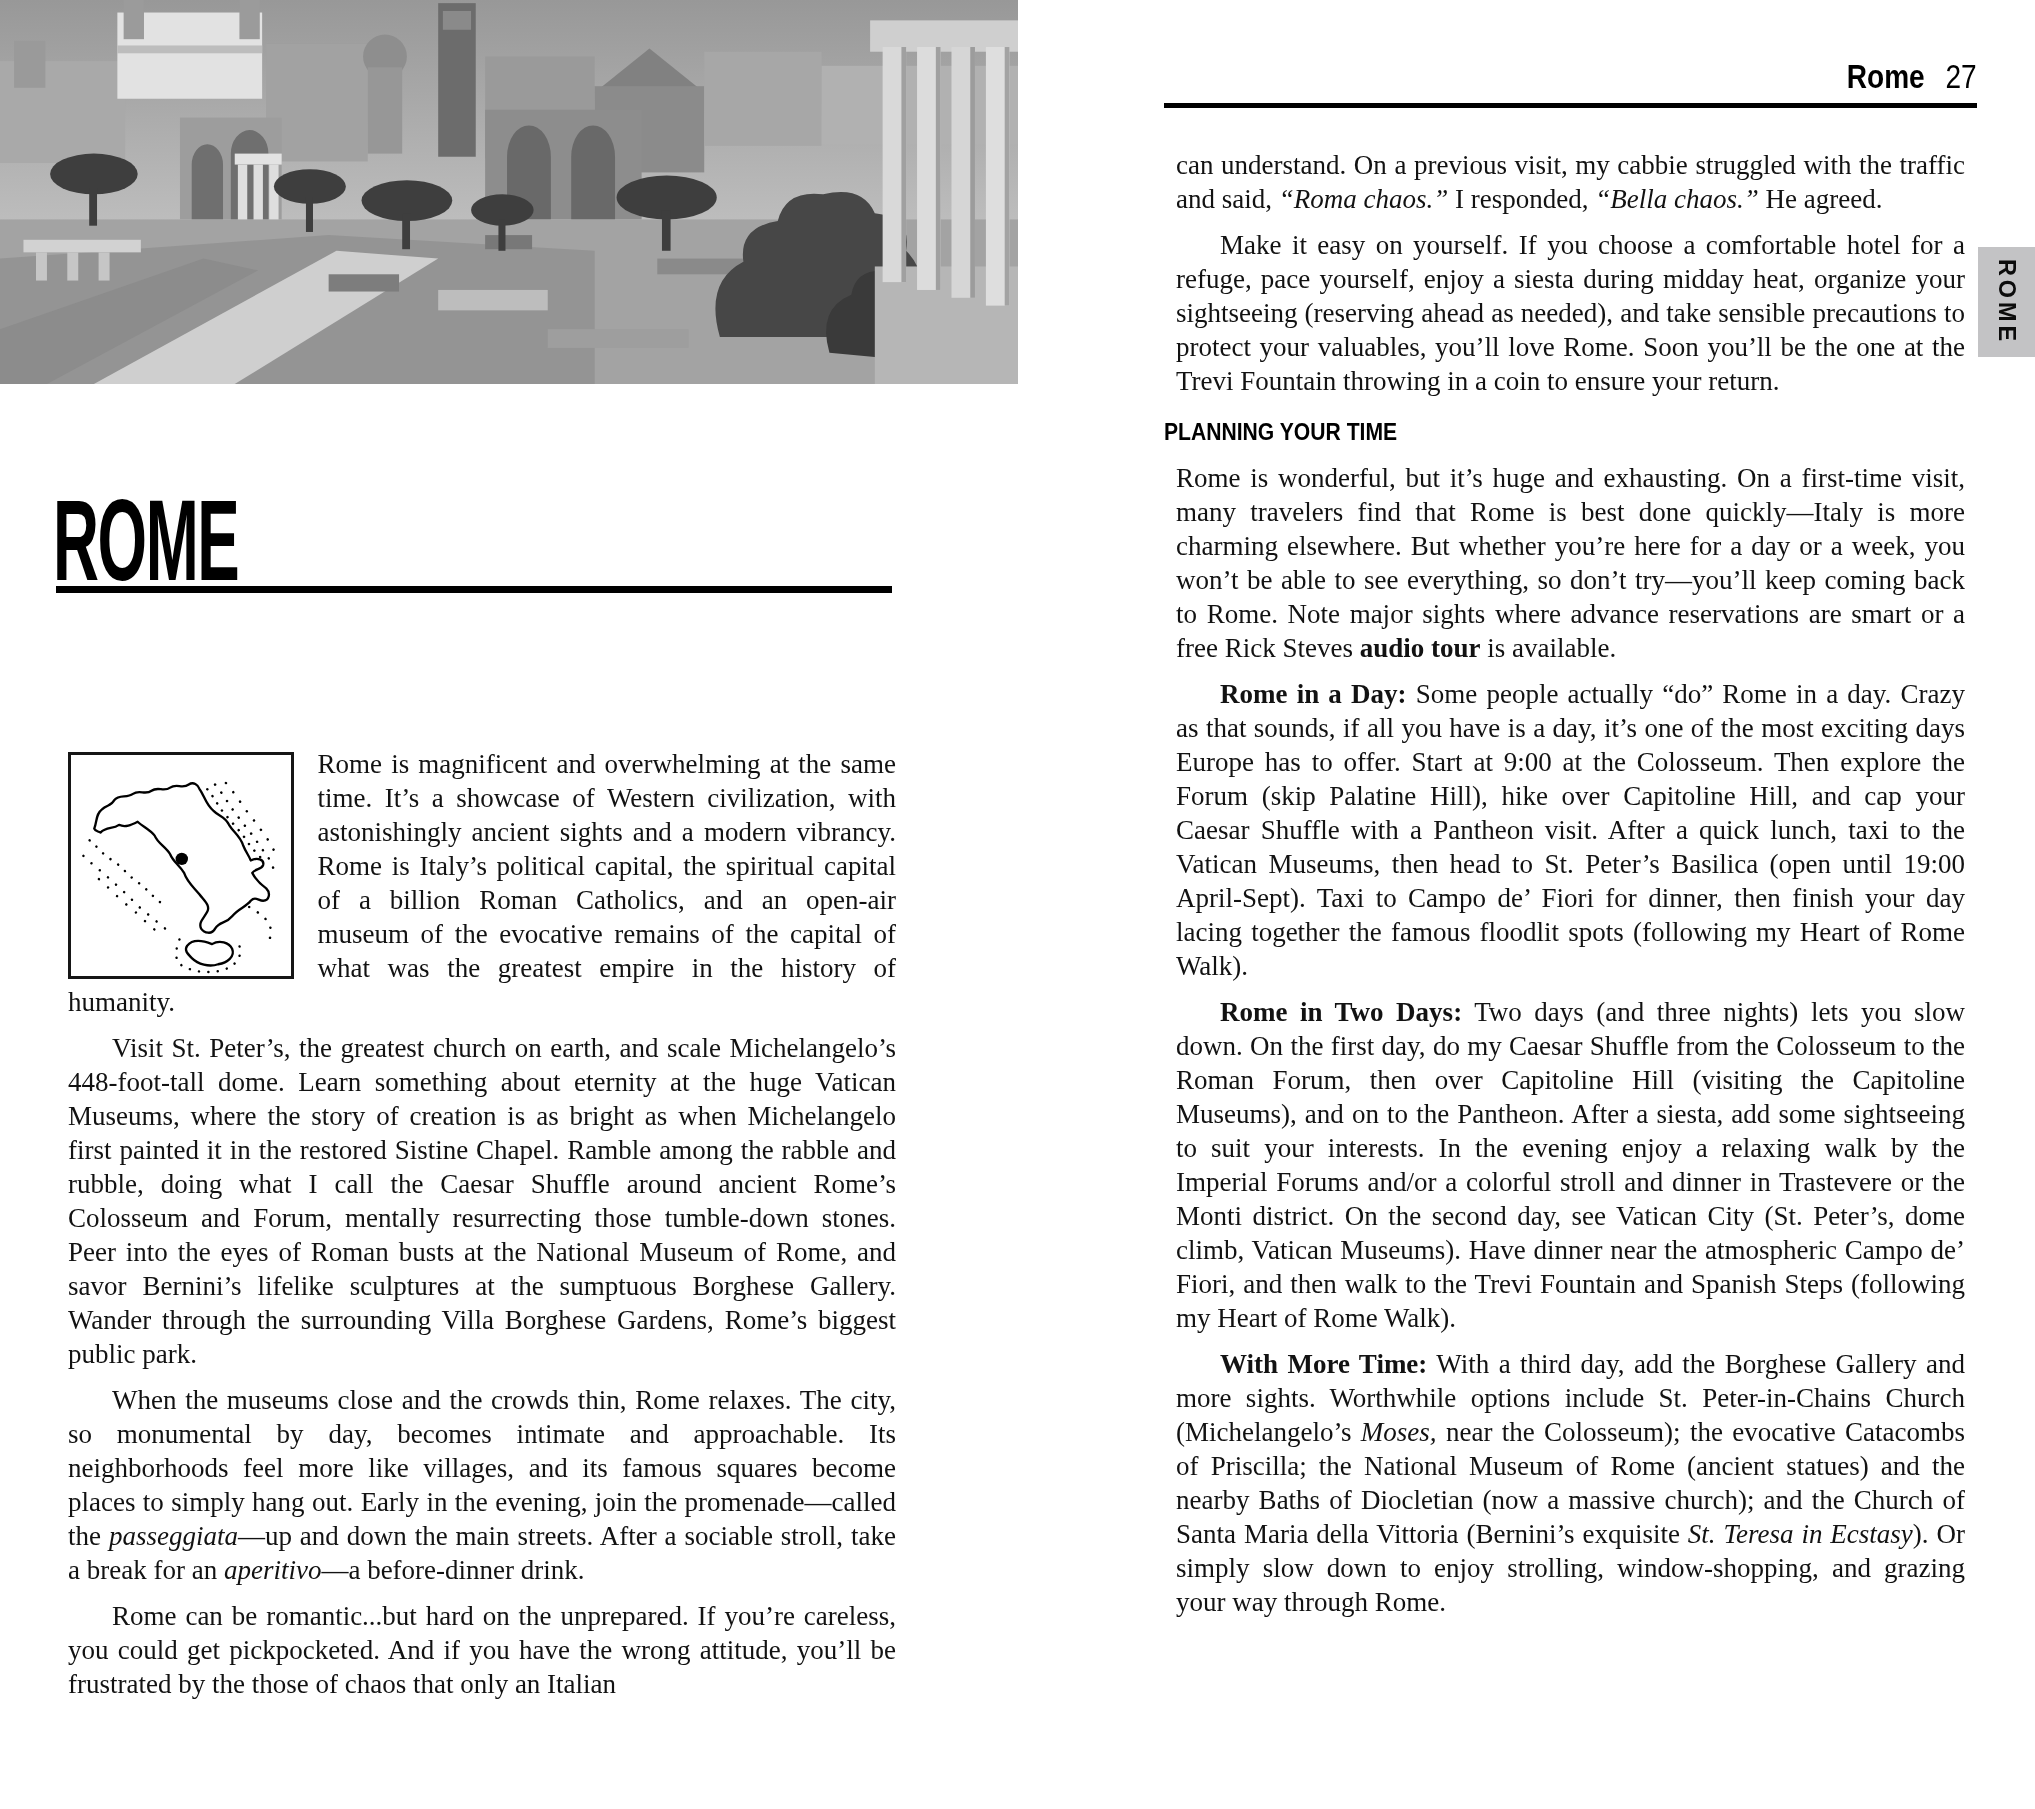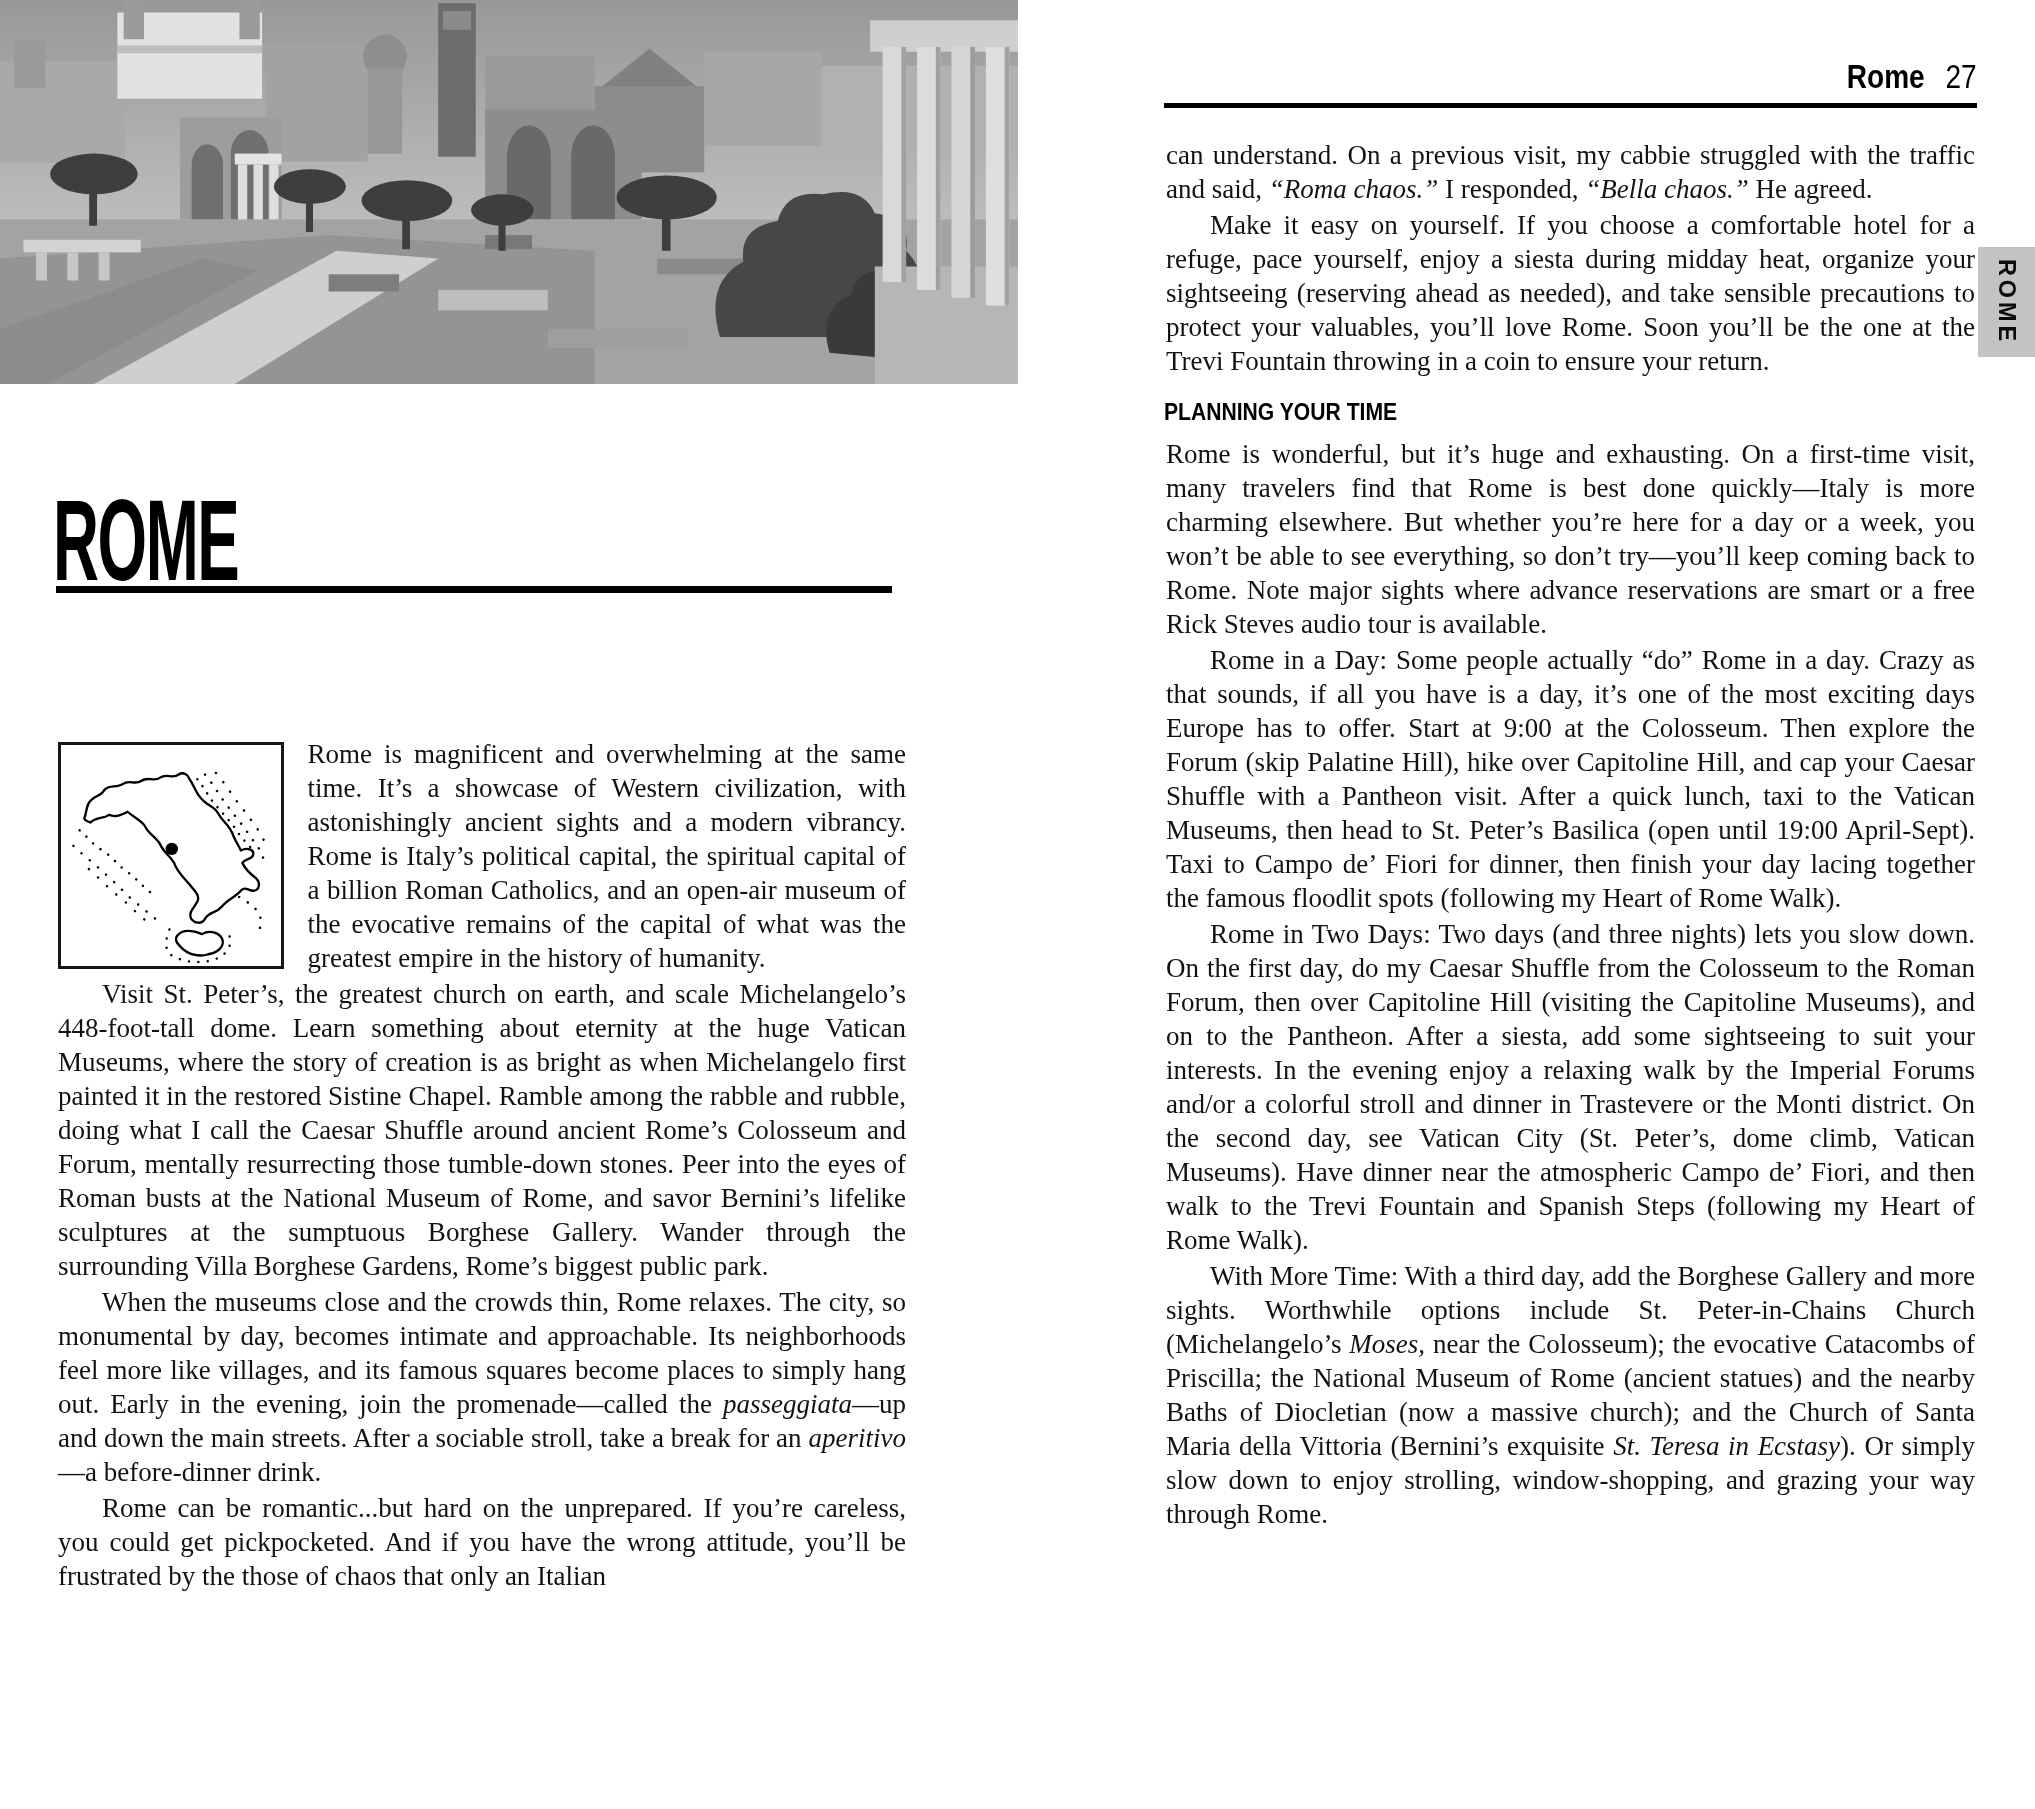--- a/index.html
+++ b/index.html
@@ -30,25 +30,25 @@
   .right-col{position:absolute;left:1164px;top:0;width:813px;height:1469px;}
   .page-header{position:absolute;top:58px;right:0;white-space:nowrap;}
   .hdr-rome{display:inline-block;font-family:"Liberation Sans", sans-serif;font-weight:700;
             font-size:33px;transform:scaleX(0.85);transform-origin:right;color:#000;}
   .hdr-num{display:inline-block;font-family:"Liberation Sans", sans-serif;font-weight:400;
            font-size:33px;margin-left:12.5px;transform:scaleX(0.85);transform-origin:right;color:#000;}
   .header-rule{position:absolute;top:103px;left:0;width:813px;height:4.7px;background:#000;}
   .right-text{position:absolute;left:0;top:136px;width:813px;}
 
   
-  .bodytext p{margin:2px;font-size:27px;line-height:34px;text-align:justify;
+  .bodytext p{margin:12px;font-size:27px;line-height:34px;text-align:justify;
               text-indent:44px;color:#121212;}
   .bodytext p.noindent{text-indent:0;}
   .bodytext i{font-style:italic;}
-  .bodytext b{font-weight:400;}
+  .bodytext b{font-weight:700;}
 
   .map-box{float:left;width:220px;height:221px;border:3.1px solid #161616;
            margin:4.7px 23.5px 1.6px 0;background:#fff;}
   .map-box svg{display:block;}
 
   h2.section-heading{margin:17px 0 7.8px 0;font-size:24px;line-height:34px;}
   h2 .cond{display:inline-block;font-family:"Liberation Sans", sans-serif;font-weight:700;
            transform:scaleX(0.88);transform-origin:left;white-space:nowrap;color:#000;}
 </style>
 </head>

